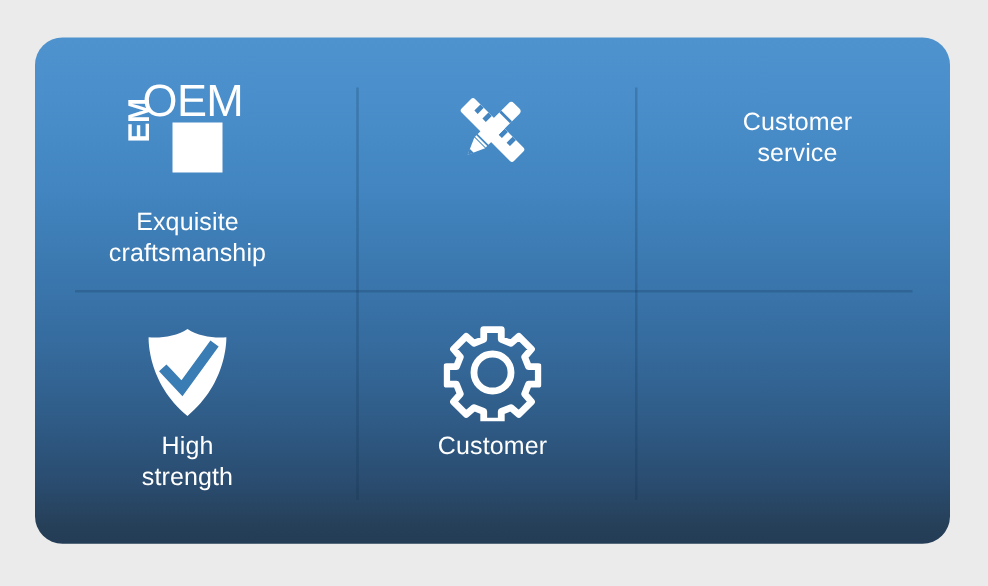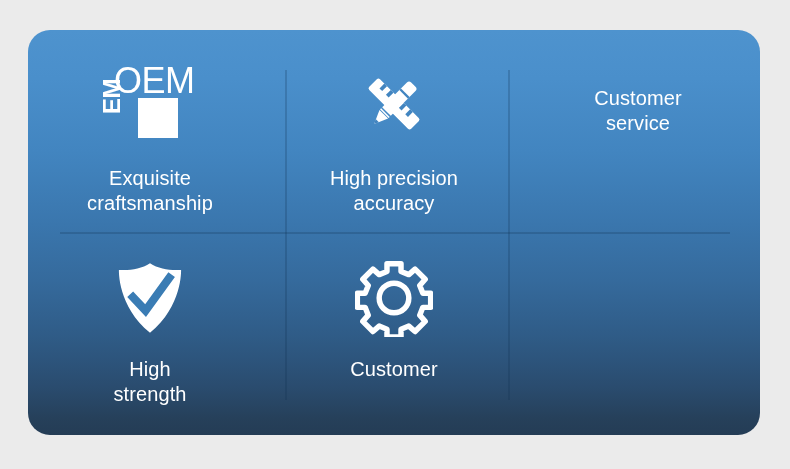--- a/index.html
+++ b/index.html
@@ -77,21 +77,21 @@
     color: #ffffff;
     font-size: 20px;
     line-height: 25px;
     text-align: center;
     letter-spacing: 0.1px;
     max-width: 200px;
     white-space: pre-line;
   }
 
   .cell.row2 .cell-label {
-    margin-top: 16px;
+    margin-top: 4px;
   }
 
   
   .v-divider {
     position: absolute;
     top: 40px;
     width: 2px;
     height: 330px;
     background: rgba(13, 46, 76, 0.22);
   }
@@ -189,22 +189,20 @@
               <g transform="rotate(-45 50 50)">
                 <path d="M36 42 h46 a4 4 0 0 1 4 4 v8 a4 4 0 0 1 -4 4 h-46 z"></path>
                 <path d="M34 42 h-2 l0 16 h2 z"></path>
                 <path d="M31 42 L13 50 L31 58 z"></path>
                 <path d="M19 47 L13 50 L19 53 z" fill="#4285c0"></path>
                 <rect x="68" y="42" width="3" height="16" fill="#4285c0"></rect>
               </g>
             </g>
           </svg>
         </div>
-        <div class="cell-label">High precision
-accuracy</div>
       </div>
 
       <div class="cell row1">
         <div class="cell-label">Customer
 service</div>
       </div>
 
       <div class="cell row2">
         <div class="icon-wrap">
           <svg width="74" height="76" viewBox="0 0 100 102" aria-hidden="true">

